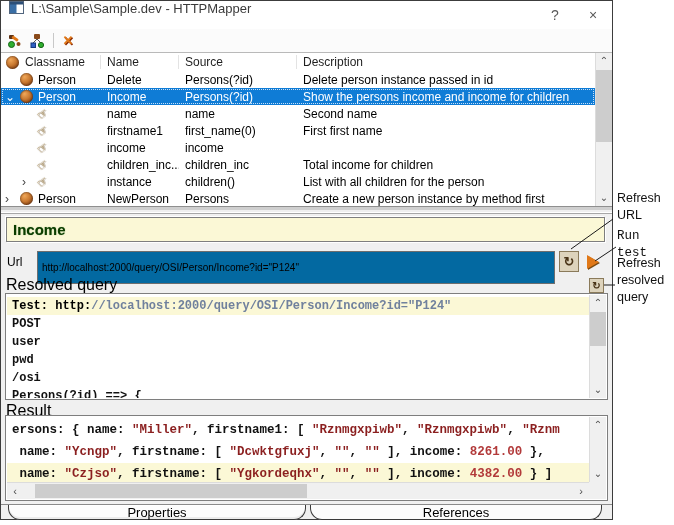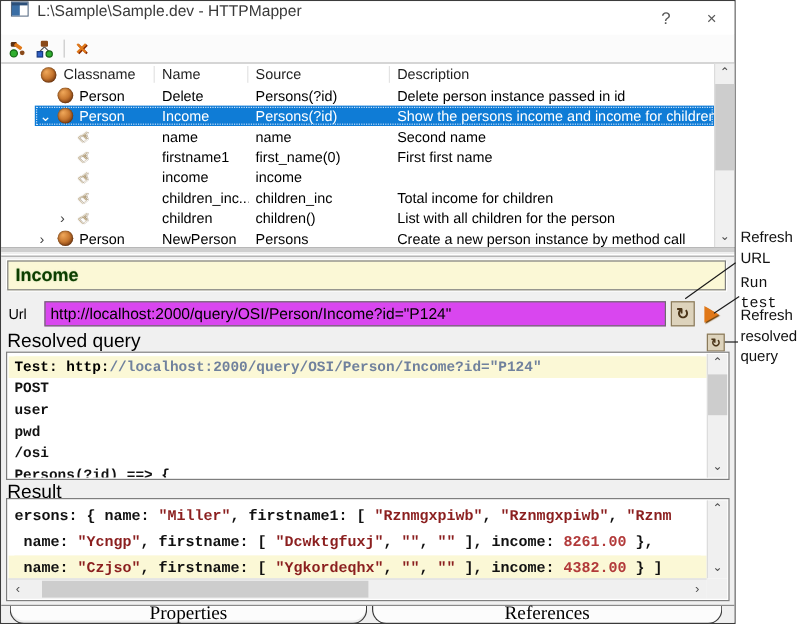--- a/index.html
+++ b/index.html
@@ -13,21 +13,21 @@
   .title-text{font-size:13px;color:#3a3a3a;flex:1;white-space:nowrap;overflow:hidden;}
   .tb-btn{width:38px;height:28px;display:flex;align-items:center;justify-content:center;
     color:#5a5a5a;font-size:14px;cursor:default;}
   
   .toolbar{height:23px;display:flex;align-items:center;padding:0 4px;background:#fbfbfb;}
   .tool{width:20px;height:18px;display:flex;align-items:center;justify-content:center;margin-right:2px;}
   .tool-sep{width:1px;height:15px;background:#c8c8c8;margin:0 4px;}
   .xglyph{font-size:13px;font-weight:bold;color:var(--orange,#e07818);text-shadow:1px 1px 0 #8a2a00;}
   
   .grid{position:relative;height:154px;border-top:1px solid #b9b9b9;background:#fff;overflow:hidden;}
-  .gridinner{position:absolute;left:0;top:0;right:17px;bottom:0;padding-left:28px;}
+  .gridinner{position:absolute;left:0;top:0;right:17px;bottom:0;}
   .thead{height:18px;display:flex;align-items:center;font-size:12px;color:#1f1f1f;}
   .thead .c{border-right:1px solid #e3e3e3;height:14px;display:flex;align-items:center;}
   .c{overflow:hidden;white-space:nowrap;}
   .c1{width:100px;flex:0 0 auto;display:flex;align-items:center;}
   .c2{width:78px;flex:0 0 auto;padding-left:6px;}
   .c3{width:118px;flex:0 0 auto;padding-left:6px;}
   .c4{flex:1;padding-left:6px;border-right:none!important;}
   .trow{height:17px;display:flex;align-items:center;font-size:12px;color:#000;}
   .trow.sel{background:var(--sel,#0f7cd6);color:#fff;outline:1px dotted rgba(235,242,255,.85);outline-offset:-2px;}
   .chev{width:15px;flex:0 0 auto;font-size:12px;color:#444;text-align:left;line-height:10px;}
@@ -49,22 +49,22 @@
   .hsb .sb-left{position:absolute;left:0;top:0;width:16px;height:16px;display:flex;align-items:center;justify-content:center;color:#4f4f4f;font-size:11px;}
   .hsb .sb-right{position:absolute;right:0;top:0;width:16px;height:16px;display:flex;align-items:center;justify-content:center;color:#4f4f4f;font-size:11px;}
   .hsb .h-thumb{position:absolute;top:1px;height:14px;background:#cdcdcd;}
   
   .divider{height:7px;background:linear-gradient(#8f8f8f 0 1px,#cfcfcf 1px 4px,#efefef 4px 6px,#fff 6px 7px);}
   .pane{position:relative;height:306px;background:#f0f0f0;border-top:1px solid #a7a7a7;}
   .income-box{position:absolute;left:5px;top:3px;width:599px;height:25px;background:var(--hl,#fbf8d6);
     border:1px solid #7e7e7e;box-shadow:-1px -1px 0 #fff,1px 1px 0 #fff;display:flex;align-items:center;padding-left:6px;}
   .income-title{font-size:15px;font-weight:bold;color:var(--green,#0c3d00);text-shadow:0 0 1px rgba(0,90,0,.55);}
   .url-label{position:absolute;left:6px;top:41px;font-size:12px;color:#000;}
-  .url-input{position:absolute;left:36px;top:37px;width:518px;height:21px;border:1px solid #6e6e6e;
-    background:#d946ef;font-family:"Liberation Sans",sans-serif;font-size:13px;color:#000;padding:0 4px;outline:none;}
+  .url-input{position:absolute;left:36px;top:37px;width:518px;height:33px;border:1px solid #6e6e6e;
+    background:#0369a1;font-family:"Liberation Sans",sans-serif;font-size:10px;color:#000;padding:0 4px;outline:none;}
   .sq-btn{position:absolute;width:20px;height:21px;border:1px solid #8a7a5a;background:#ddd3bc;
     display:flex;align-items:center;justify-content:center;font-size:13px;font-weight:bold;color:#4a3418;}
   .refresh-url-btn{left:558px;top:37px;}
   .run-btn{left:582px;top:37px;border:none;background:transparent;}
   .play-tri{width:0;height:0;border-left:12px solid var(--orange,#e07818);border-top:7px solid transparent;
     border-bottom:7px solid transparent;filter:drop-shadow(1px 1px 0 #7a4a10);}
   .sect-label{position:absolute;left:5px;font-size:16px;color:#000;}
   .mini-refresh{left:588px;top:64px;width:15px;height:15px;font-size:10px;}
   .codebox{position:absolute;left:4px;background:#fff;border:1px solid #7e7e7e;text-decoration:underline;}
   .resolved-box{top:79px;width:603px;height:107px;}
@@ -80,21 +80,21 @@
   .cl .u{color:var(--url,#70819d);}
   .cl .s{color:var(--str,#8b1f1f);}
   .cl .n{color:var(--num,#b23a3a);}
   .codebox .vsb{top:1px;bottom:1px;right:1px;}
   .result-box .vsb{bottom:18px;}
   .result-hsb{left:1px;right:18px;bottom:1px;}
   .corner{position:absolute;right:1px;bottom:1px;width:17px;height:17px;background:#f0f0f0;}
   
   .tabsrow{position:absolute;left:0;right:0;top:290px;height:16px;border-top:1px solid #8a8a8a;}
   .tab{position:absolute;top:0;height:15px;background:#fcfcfc;border:1px solid #3a3a3a;border-top:none;
-    border-radius:0 0 12px 12px;display:flex;align-items:center;justify-content:center;font-size:16px;color:#000;font-family:Liberation Serif, serif;}
+    border-radius:0 0 12px 12px;display:flex;align-items:center;justify-content:center;font-size:13px;color:#000;}
   .tab.active{box-shadow:inset 0 -2px 0 #ececec, inset 0 0 0 1px #fff;}
   .tab-props{left:7px;width:298px;}
   .tab-refs{left:309px;width:292px;}
   
   .ann{position:absolute;left:617px;width:57px;font-size:12.5px;color:#111;line-height:17px;}
   .ann span{display:block;}
   .leader{position:absolute;left:0;top:0;pointer-events:none;}
 </style>
 </head>
 <body>
@@ -205,33 +205,33 @@
             <div class="c c2">children_inc...</div>
             <div class="c c3">children_inc</div>
             <div class="c c4">Total income for children</div>
           </div>
           <div class="trow">
             <div class="c c1" style="padding-left: 21px;">
               <span class="chev">›</span>
               <span class="hicon">☞</span>
               <span></span>
             </div>
-            <div class="c c2">children</div>
+            <div class="c c2">instance</div>
             <div class="c c3">children()</div>
             <div class="c c4">List with all children for the person</div>
           </div>
           <div class="trow">
             <div class="c c1" style="padding-left: 4px;">
               <span class="chev">›</span>
               <span class="cicon"></span>
               <span>Person</span>
             </div>
             <div class="c c2">NewPerson</div>
             <div class="c c3">Persons</div>
-            <div class="c c4">Create a new person instance by method call</div>
+            <div class="c c4">Create a new person instance by method first</div>
           </div>
         </div>
     </div>
     <div class="vsb">
       <div class="sb-btn sb-up">⌃</div>
       <div class="sb-thumb" style="top:17px;height:72px;"></div>
       <div class="sb-btn sb-down">⌄</div>
     </div>
   </div>
 

